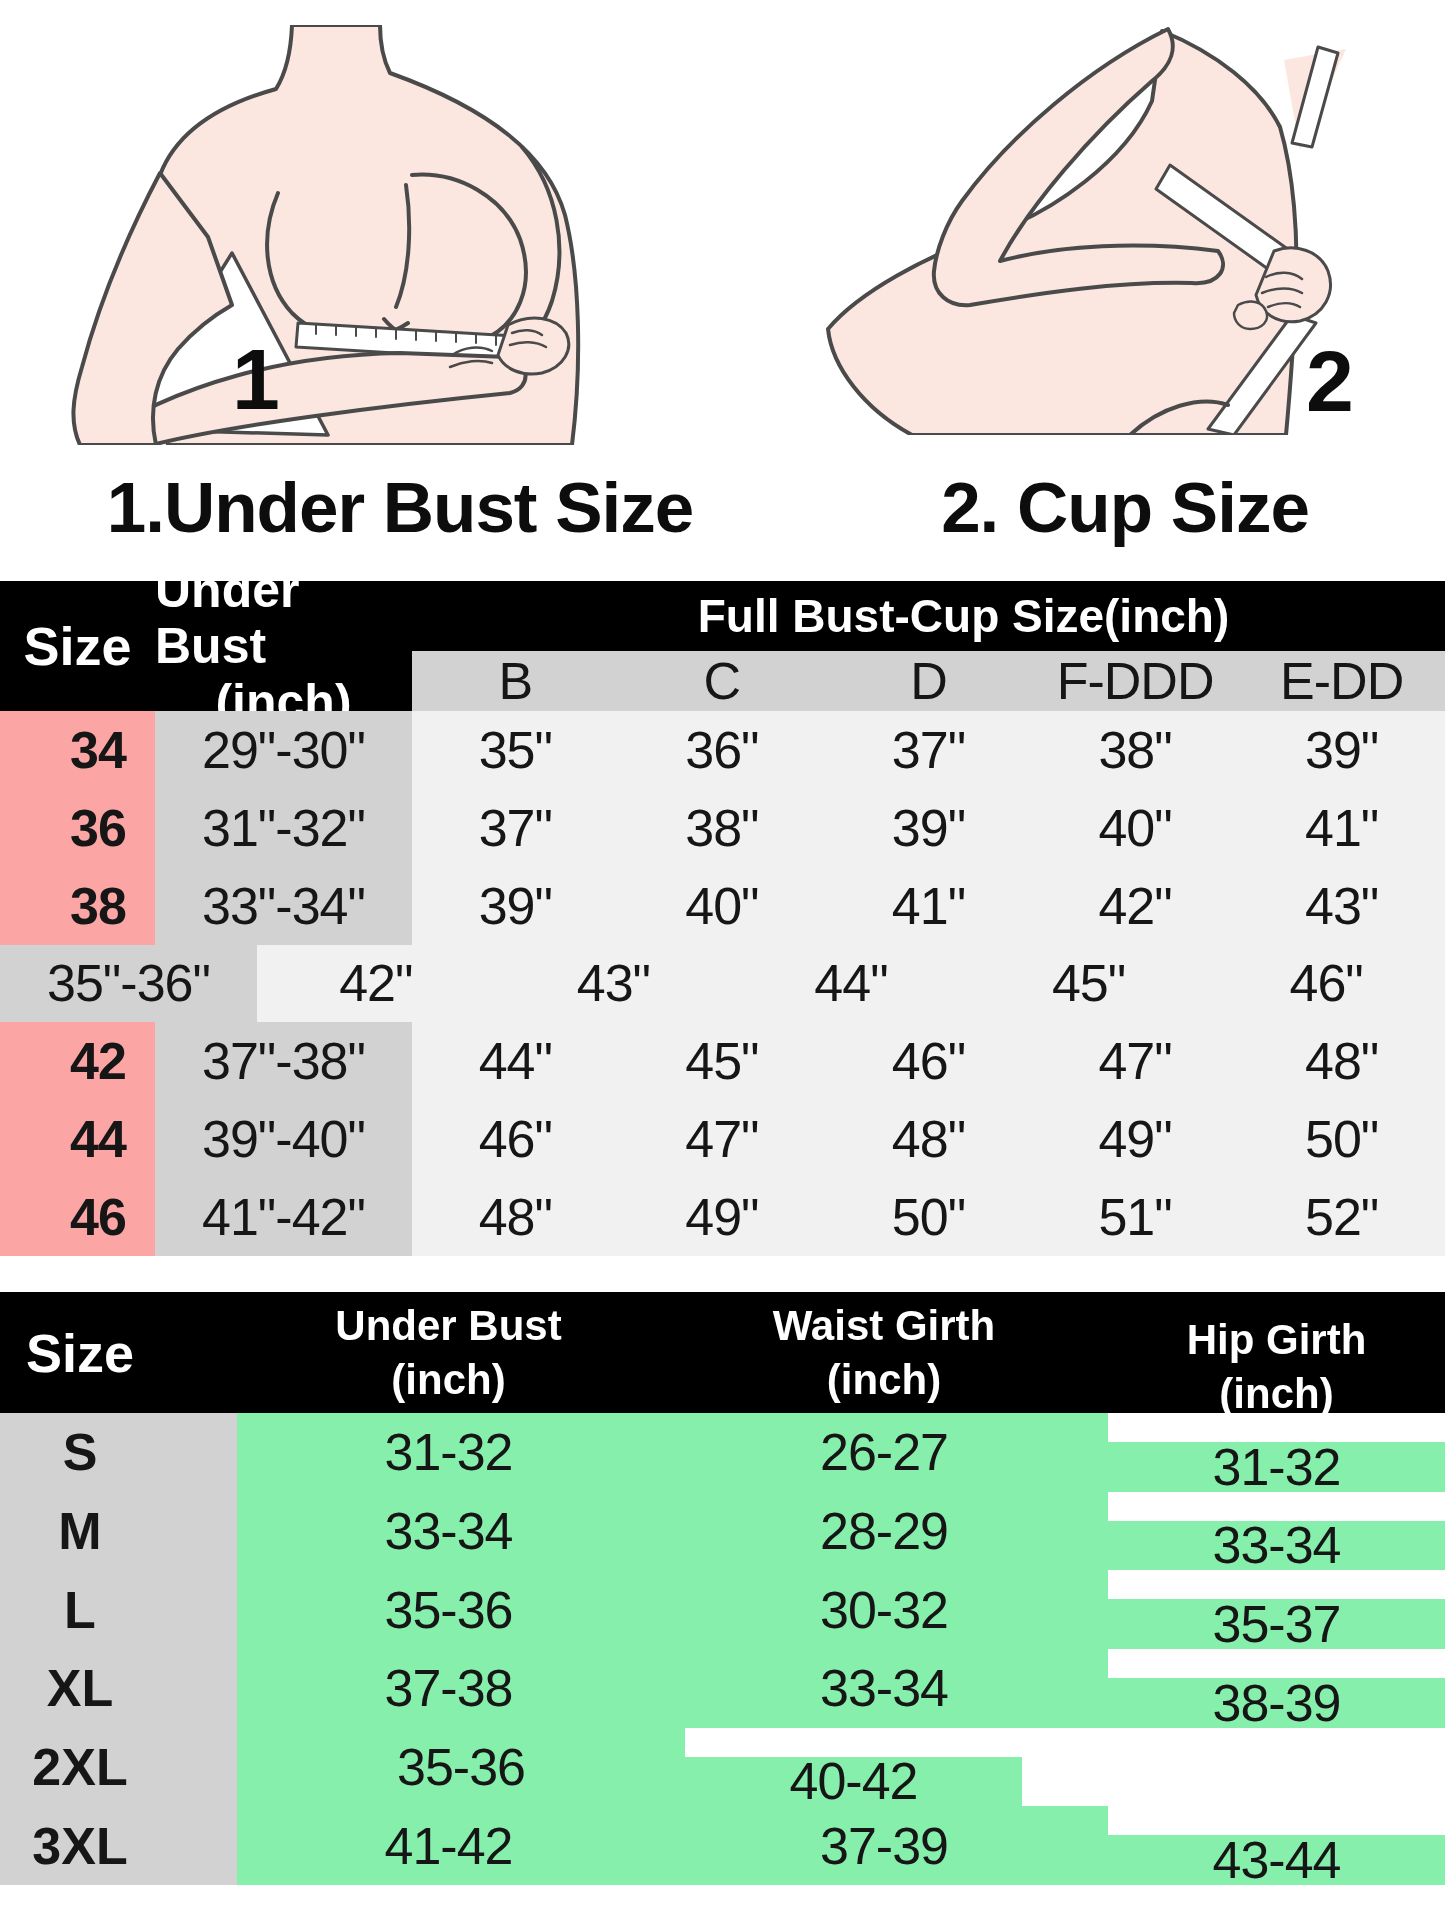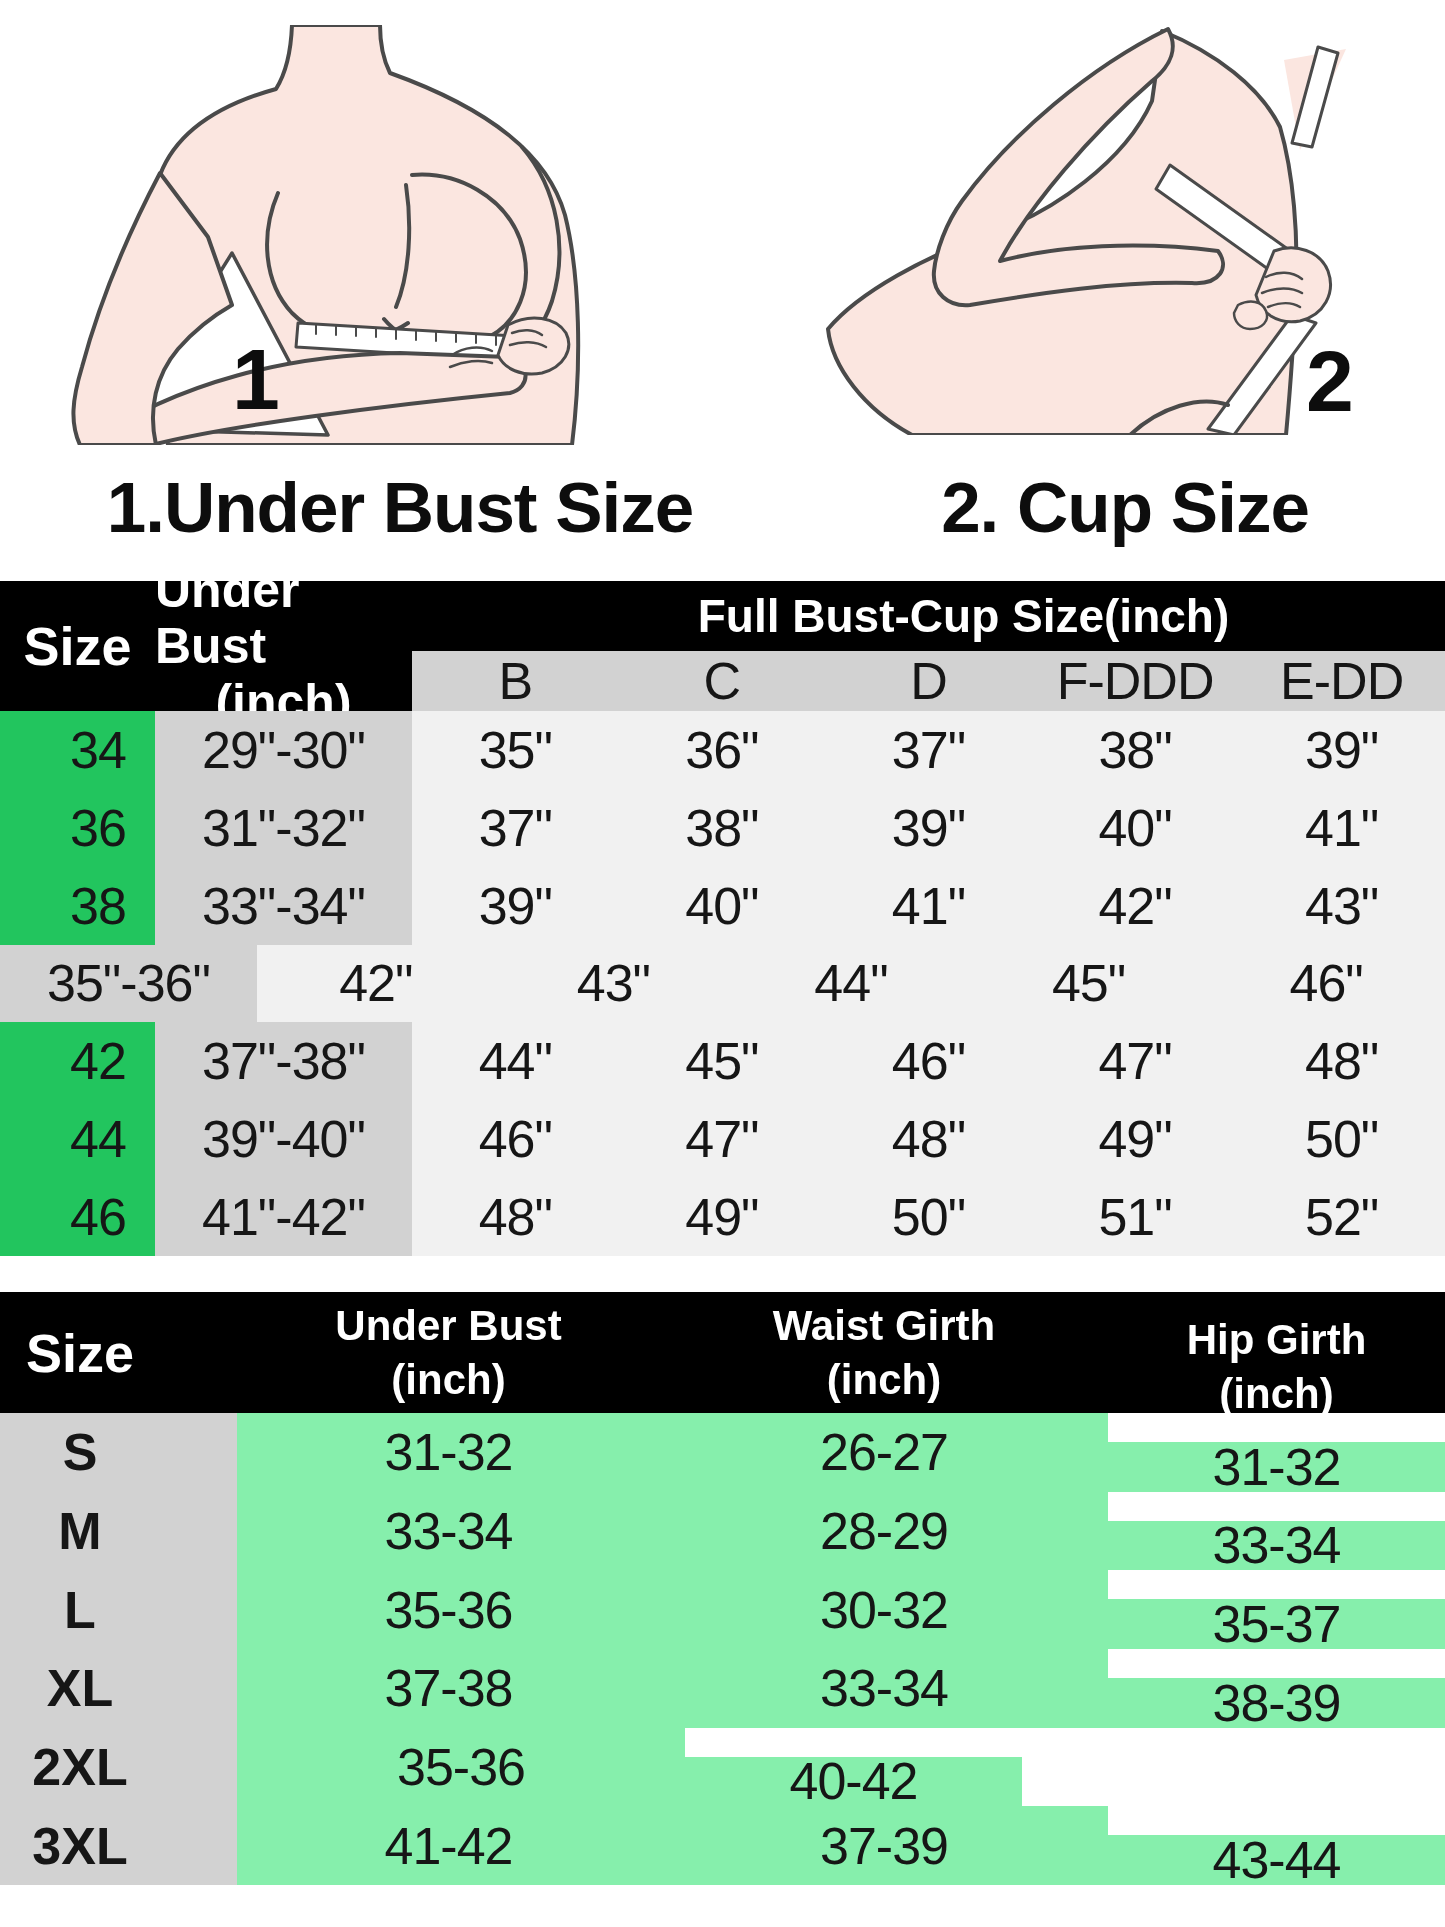--- a/index.html
+++ b/index.html
@@ -27,21 +27,21 @@
   .t1-ub{width:257px;display:flex;flex-direction:column;align-items:center;justify-content:center;
          font-size:50px;font-weight:bold;line-height:1.12;}
   .t1-head-right{width:1033px;display:flex;flex-direction:column;}
   .t1-group{height:80px;background:#000;color:#fff;display:flex;align-items:center;justify-content:center;
             font-size:46px;font-weight:bold;padding-left:70px;}
   .t1-cups{height:66px;background:#d2d2d2;display:flex;}
   .t1-cups .cupcol{flex:1;display:flex;align-items:center;justify-content:center;
                    font-size:52px;letter-spacing:-1px;}
   .t1-row{display:flex;height:77.85px;}
   .cell{display:flex;align-items:center;justify-content:center;font-size:52px;letter-spacing:-1px;}
-  .c-size{width:155px;background:#22c55e;font-weight:normal;padding-left:41px;}
+  .c-size{width:155px;background:#fca5a5;font-weight:bold;padding-left:41px;}
   .c-ub{width:257px;background:#d2d2d2;}
   .c-cup{flex:1;background:#f1f1f1;}
   
   .t2{position:absolute;left:0;top:1292px;width:1445px;}
   .t2-head{display:flex;height:121px;background:#000;color:#fff;}
   .t2-h-size{width:237px;display:flex;align-items:center;}
   .t2-h-size span{display:block;width:160px;text-align:center;font-size:54px;font-weight:bold;}
   .t2-h-col{display:flex;flex-direction:column;align-items:center;justify-content:center;
             font-size:42px;font-weight:bold;line-height:1.28;}
   .w-ub{width:423px;} .w-wg{width:448px;align-items:center;} .w-hg{width:337px;margin-top:29px;}

